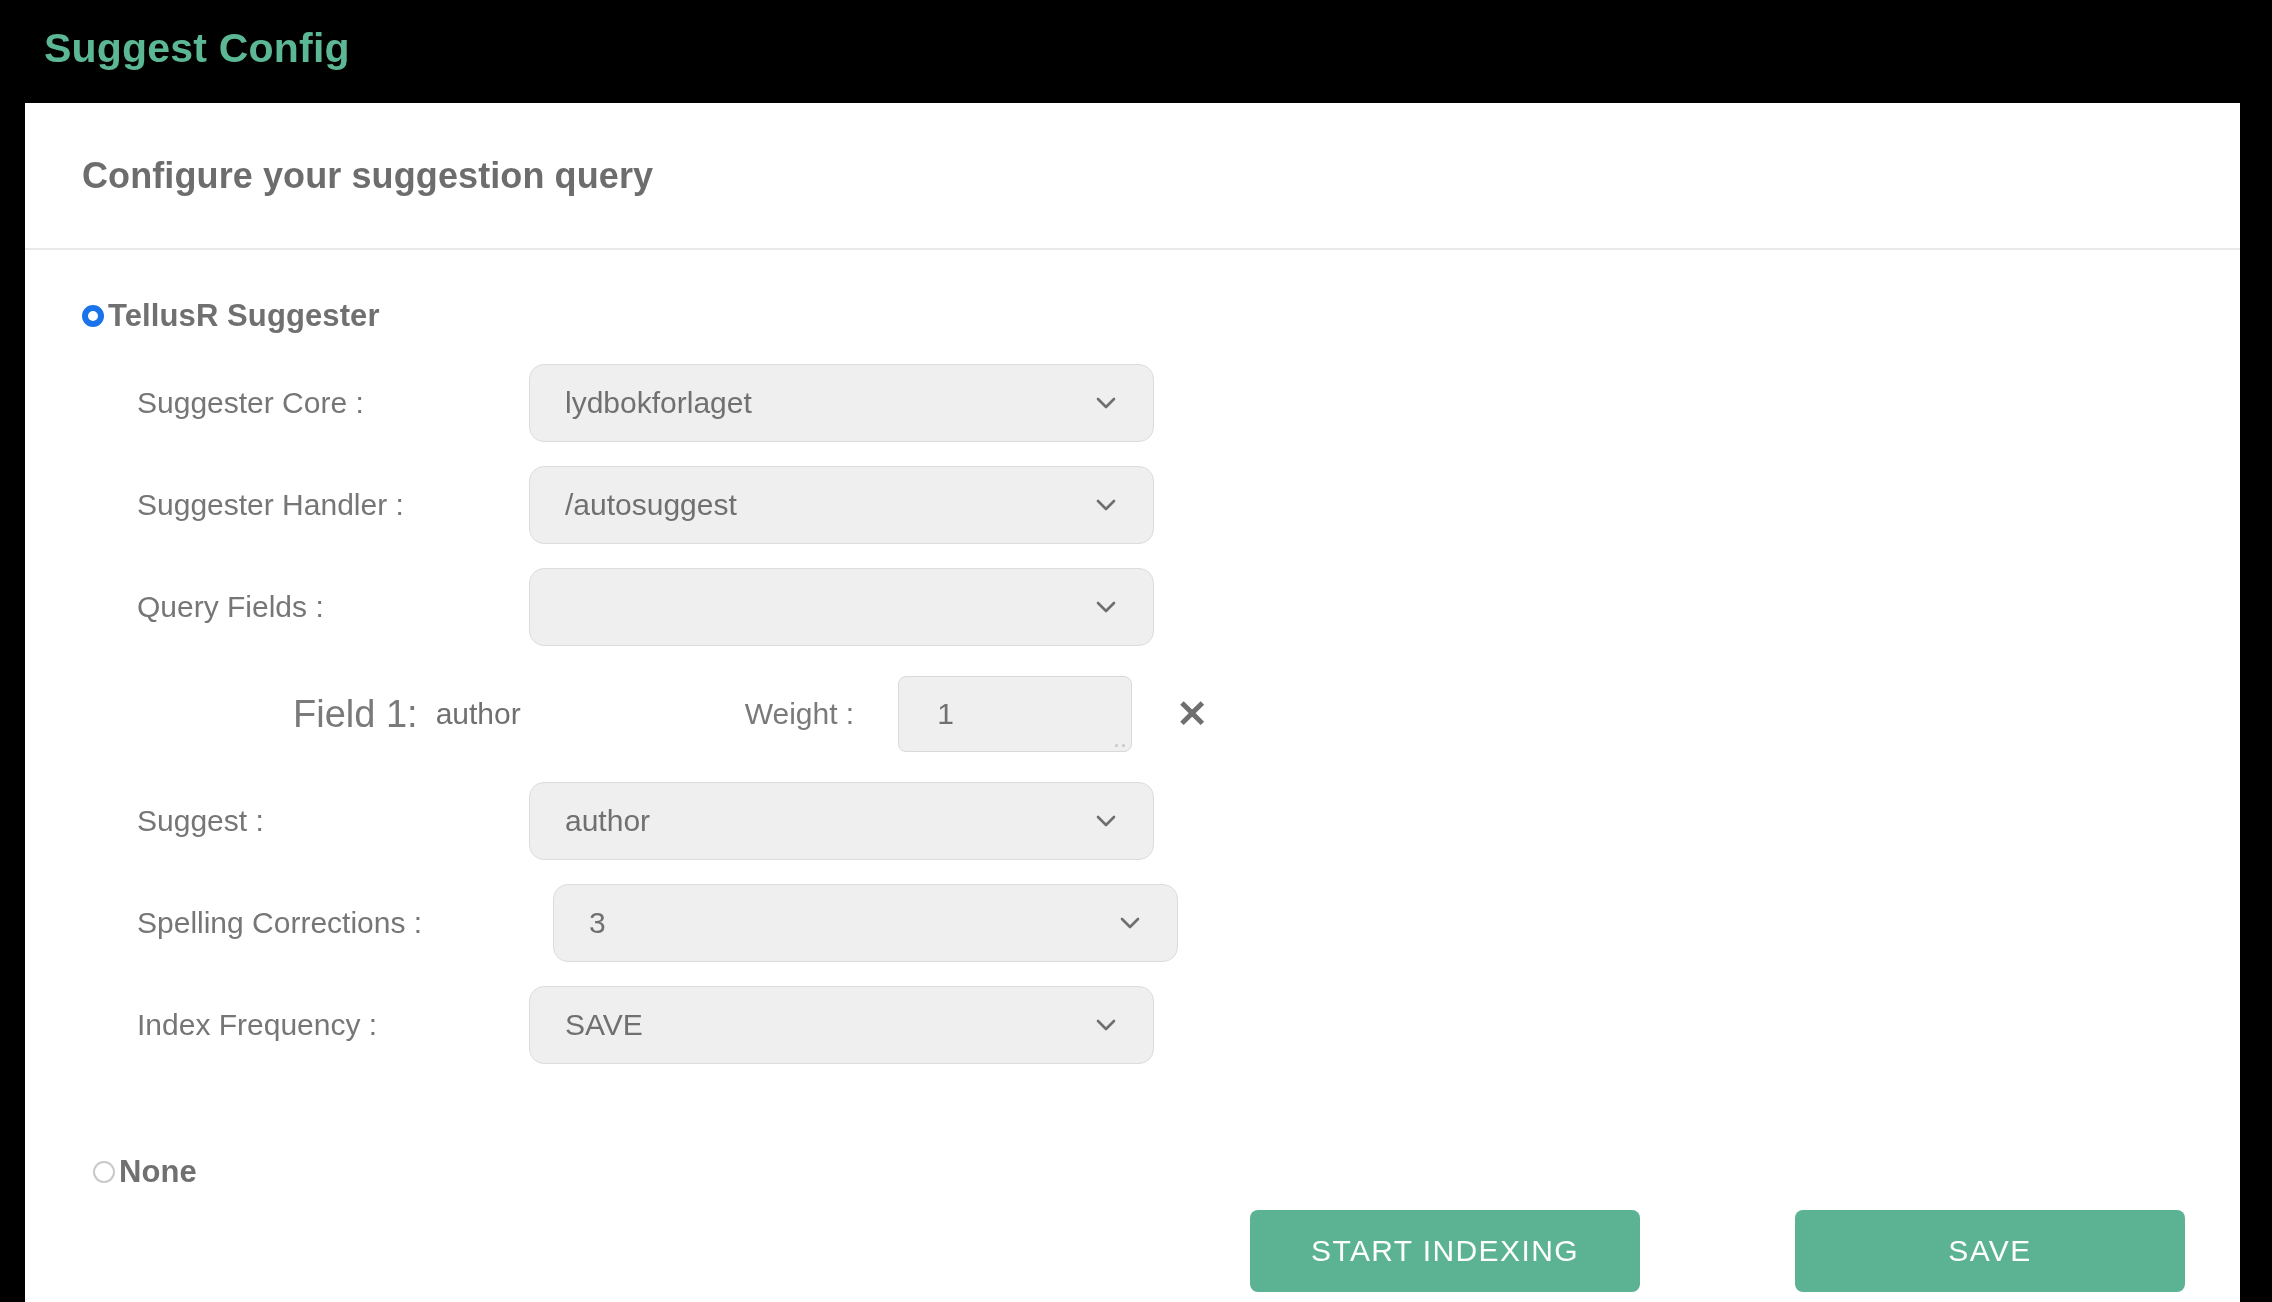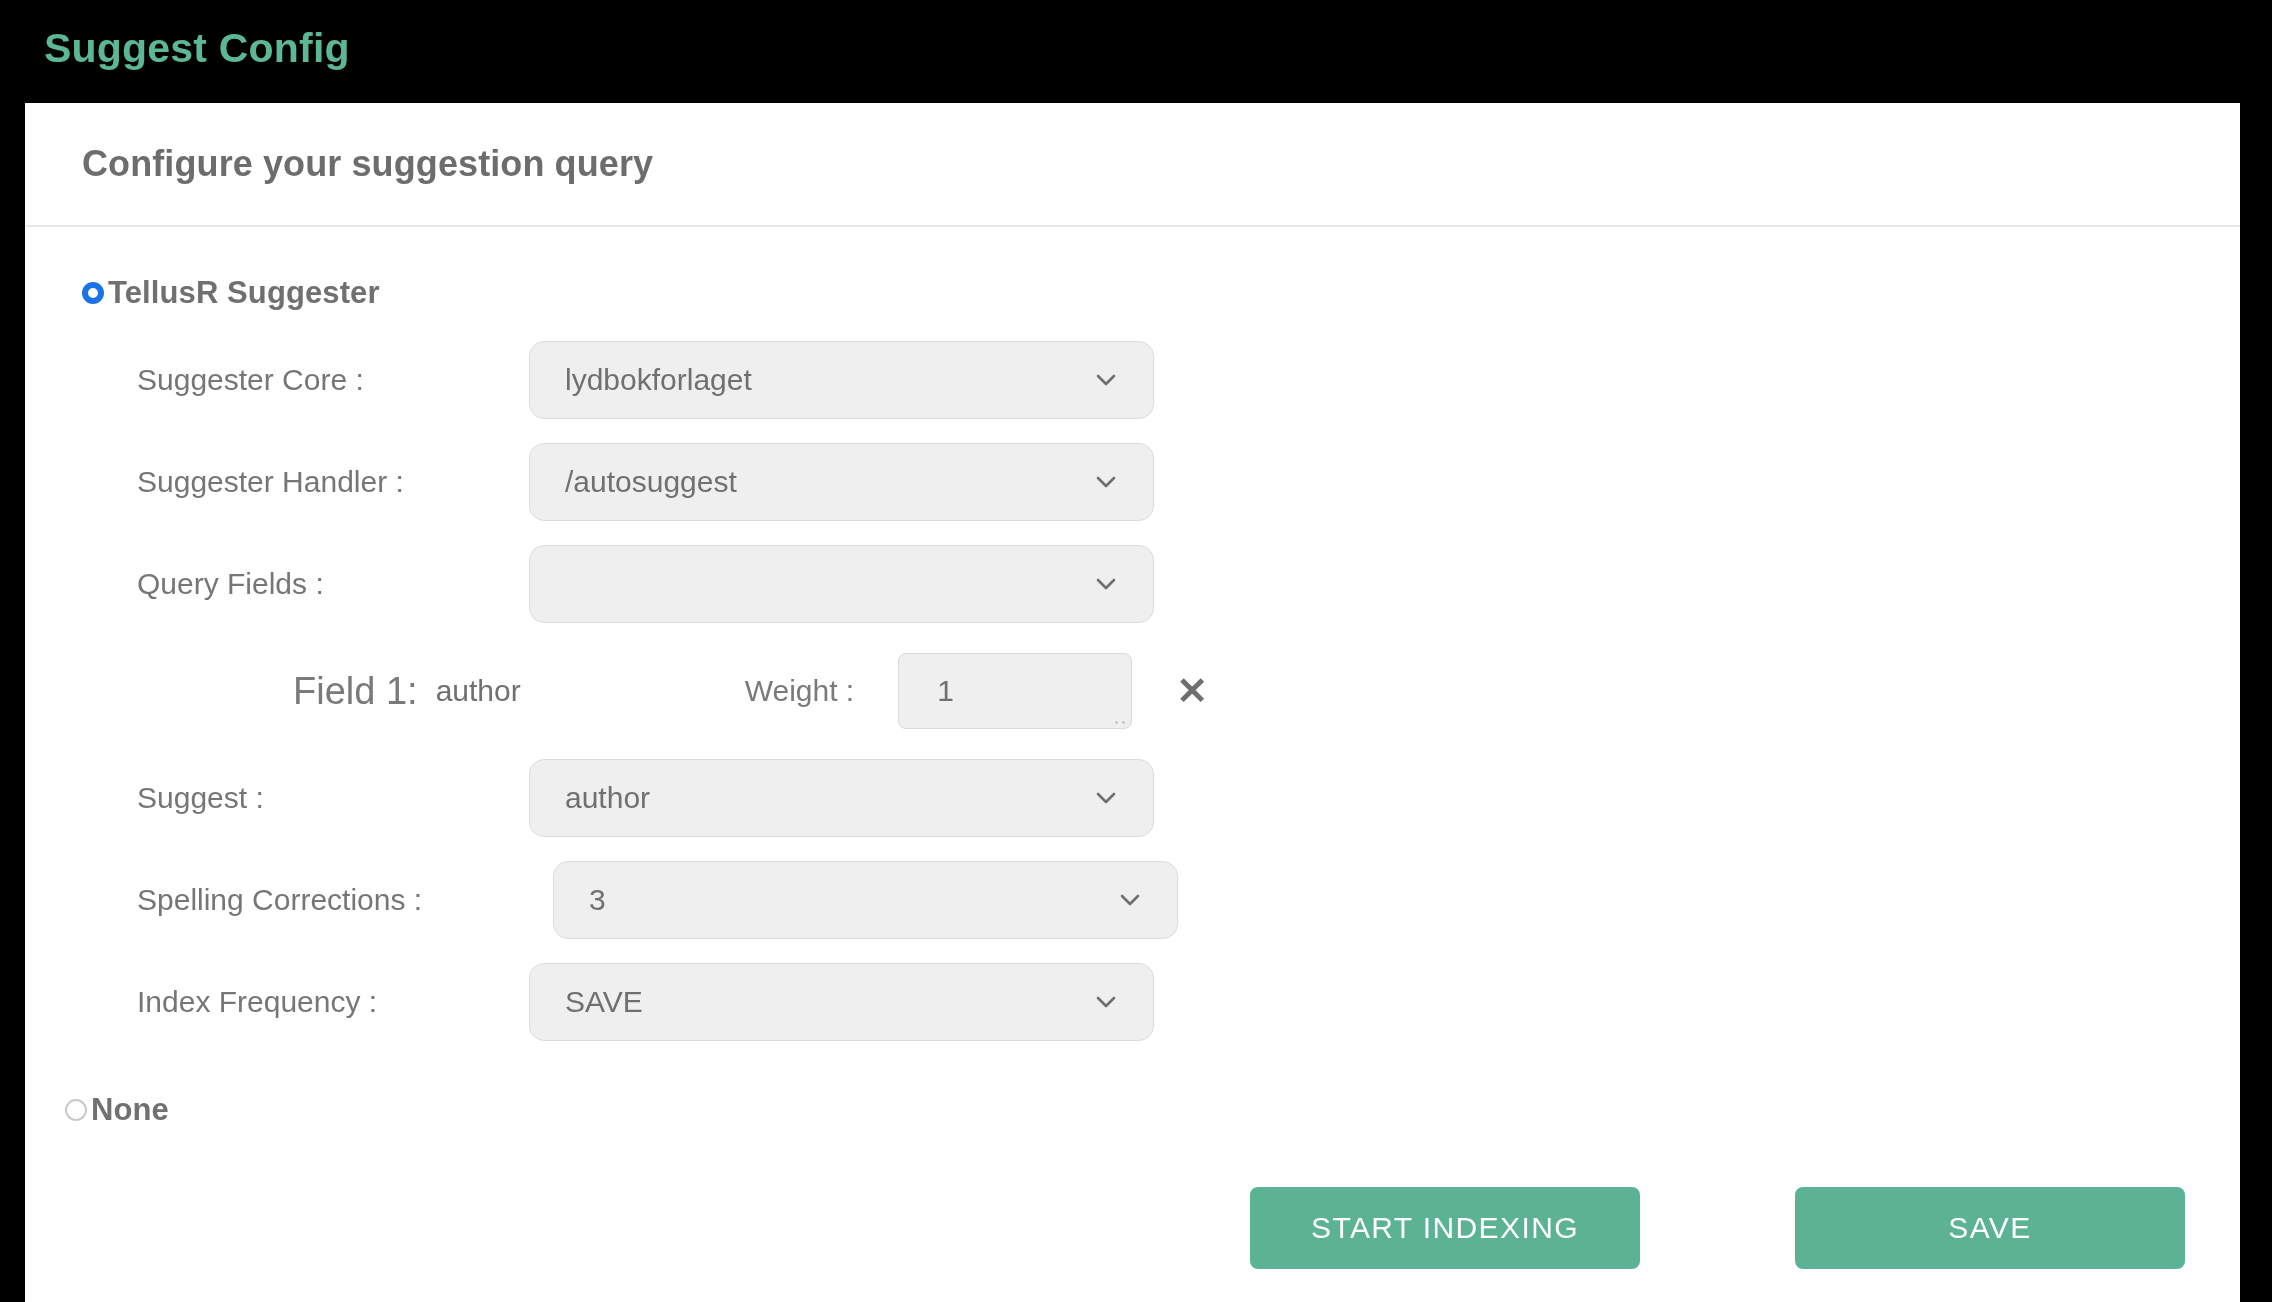--- a/index.html
+++ b/index.html
@@ -42,21 +42,21 @@
     position: absolute;
     left: 25px;
     top: 103px;
     width: 2215px;
     height: 1199px;
     background: #ffffff;
     box-sizing: border-box;
   }
 
   .card-header {
-    height: 124px;
+    height: 147px;
     display: flex;
     align-items: center;
     padding-left: 57px;
     border-bottom: 2px solid #e9e9e9;
     box-sizing: border-box;
   }
   .card-header-title {
     color: #6d6d6d;
     font-size: 36px;
     font-weight: bold;
@@ -236,22 +236,22 @@
     color: #6f6f6f;
     line-height: 1;
     cursor: pointer;
     user-select: none;
   }
 
   
   .bottom-radio-row {
     display: flex;
     align-items: center;
-    padding-left: 40px;
-    margin-top: 39px;
+    padding-left: 68px;
+    margin-top: 78px;
   }
 
   .actions {
     position: absolute;
     right: 0px;
     bottom: 58px;
     display: flex;
     align-items: center;
   }
   .btn {

